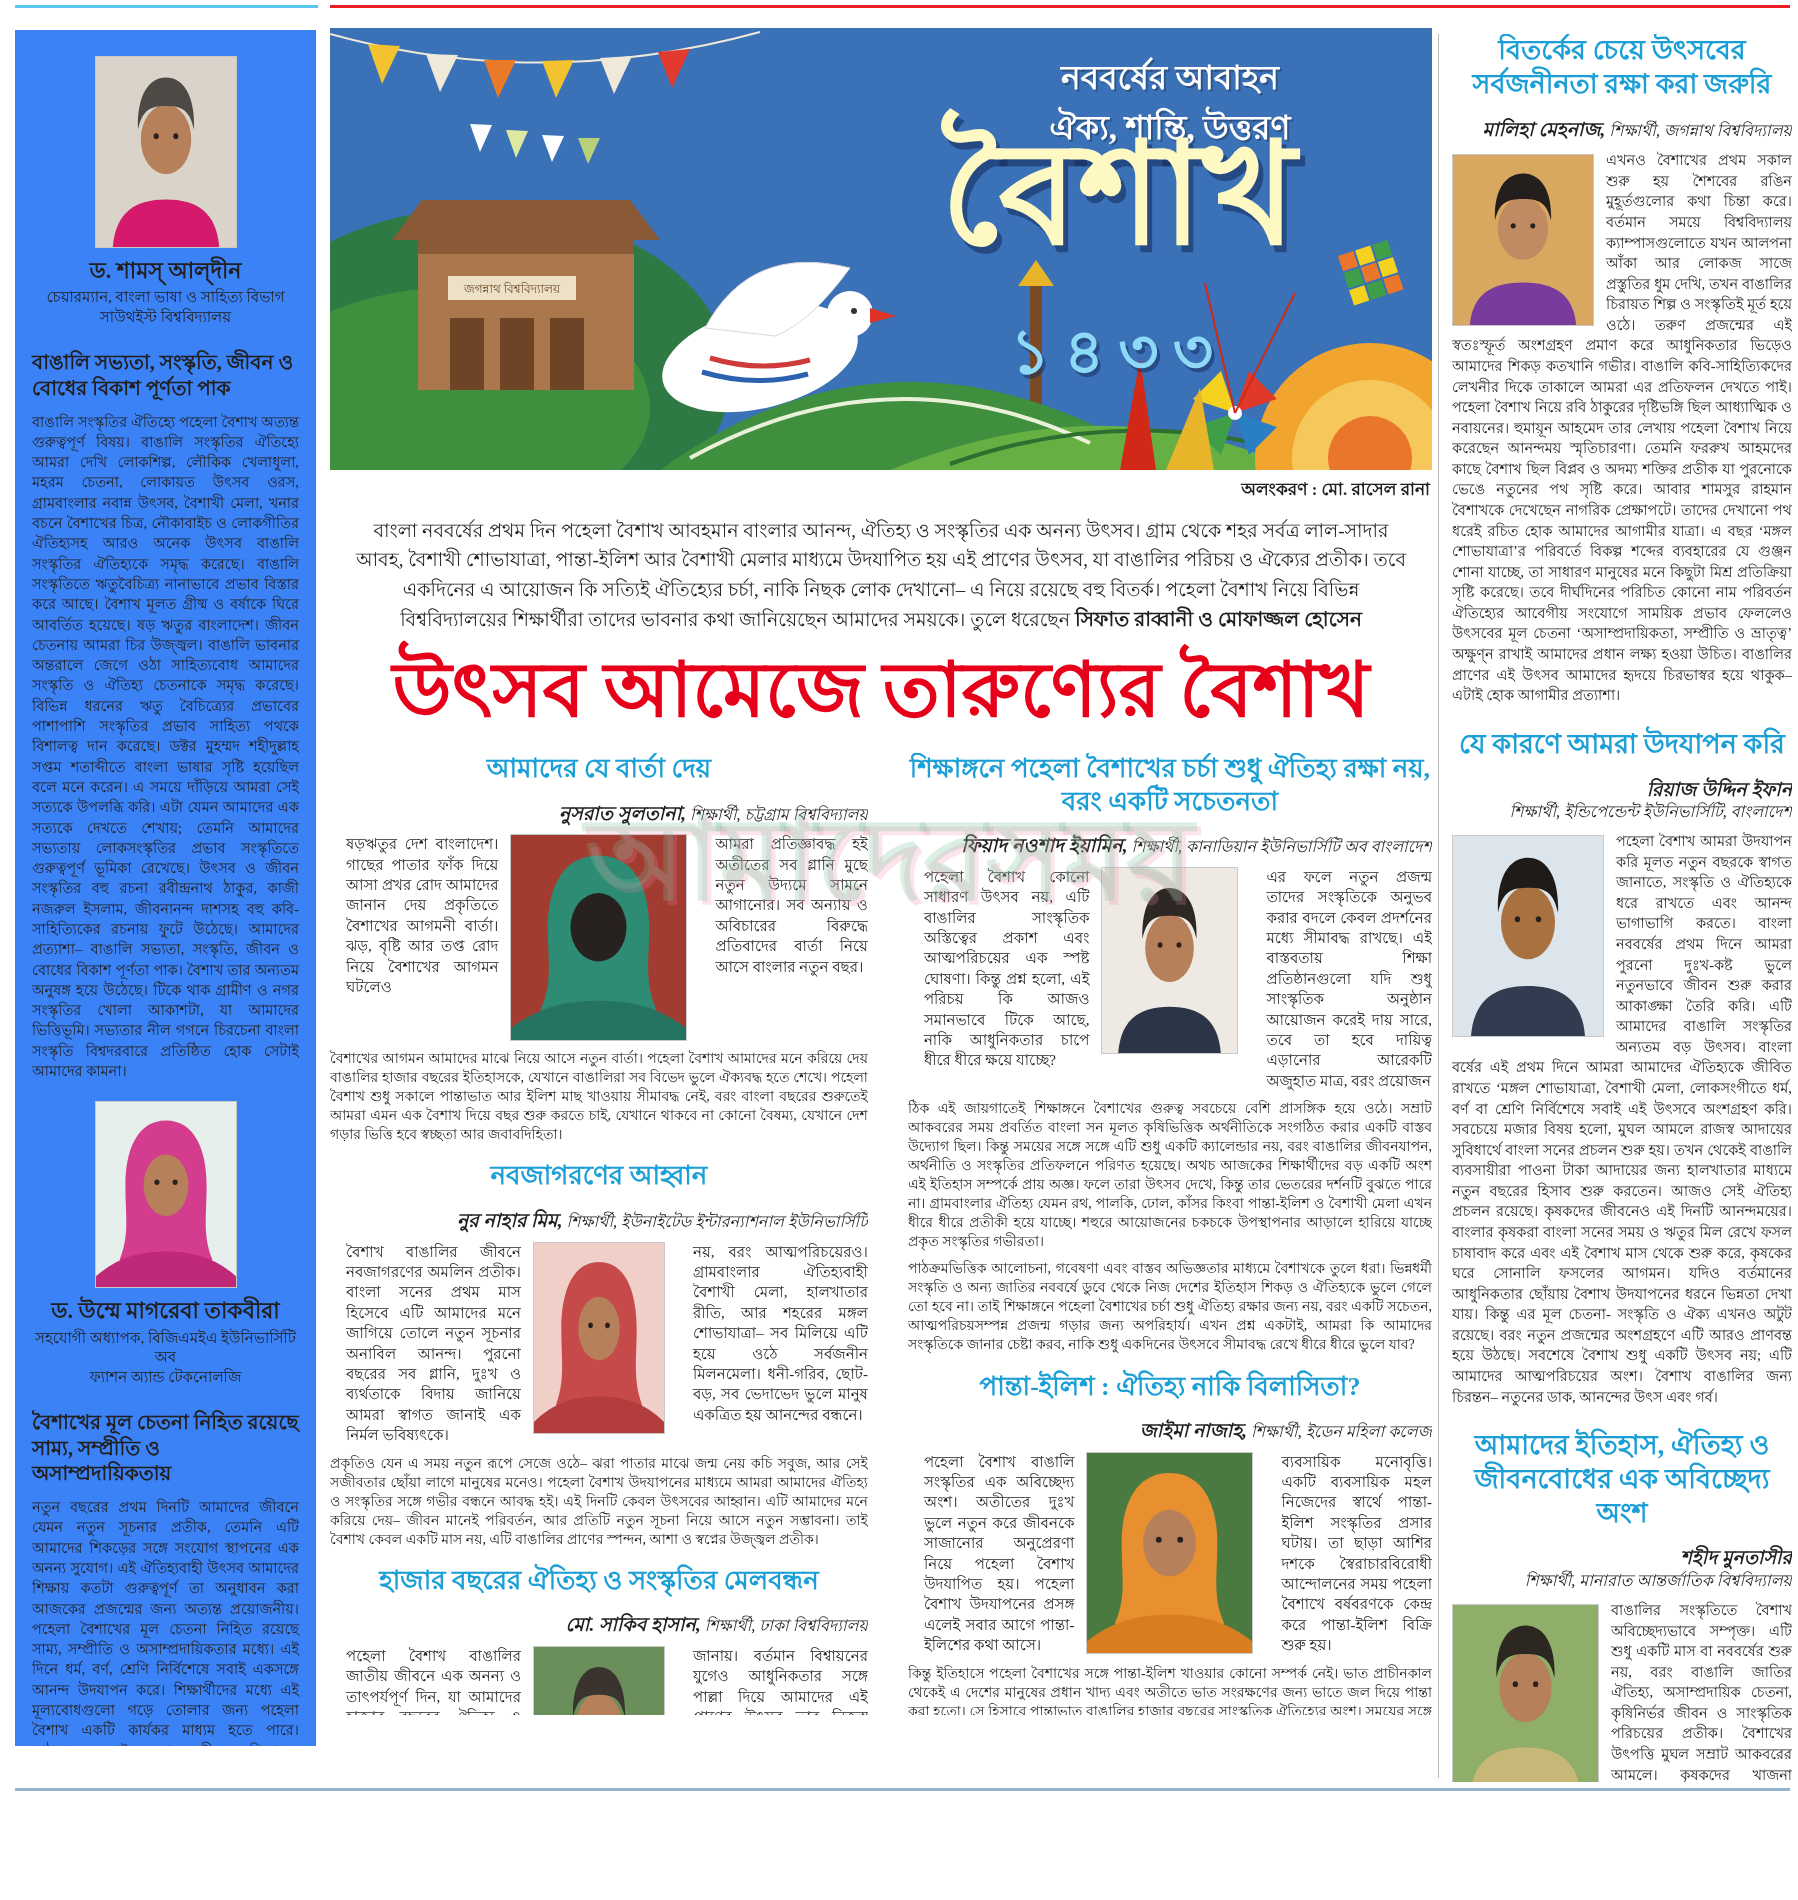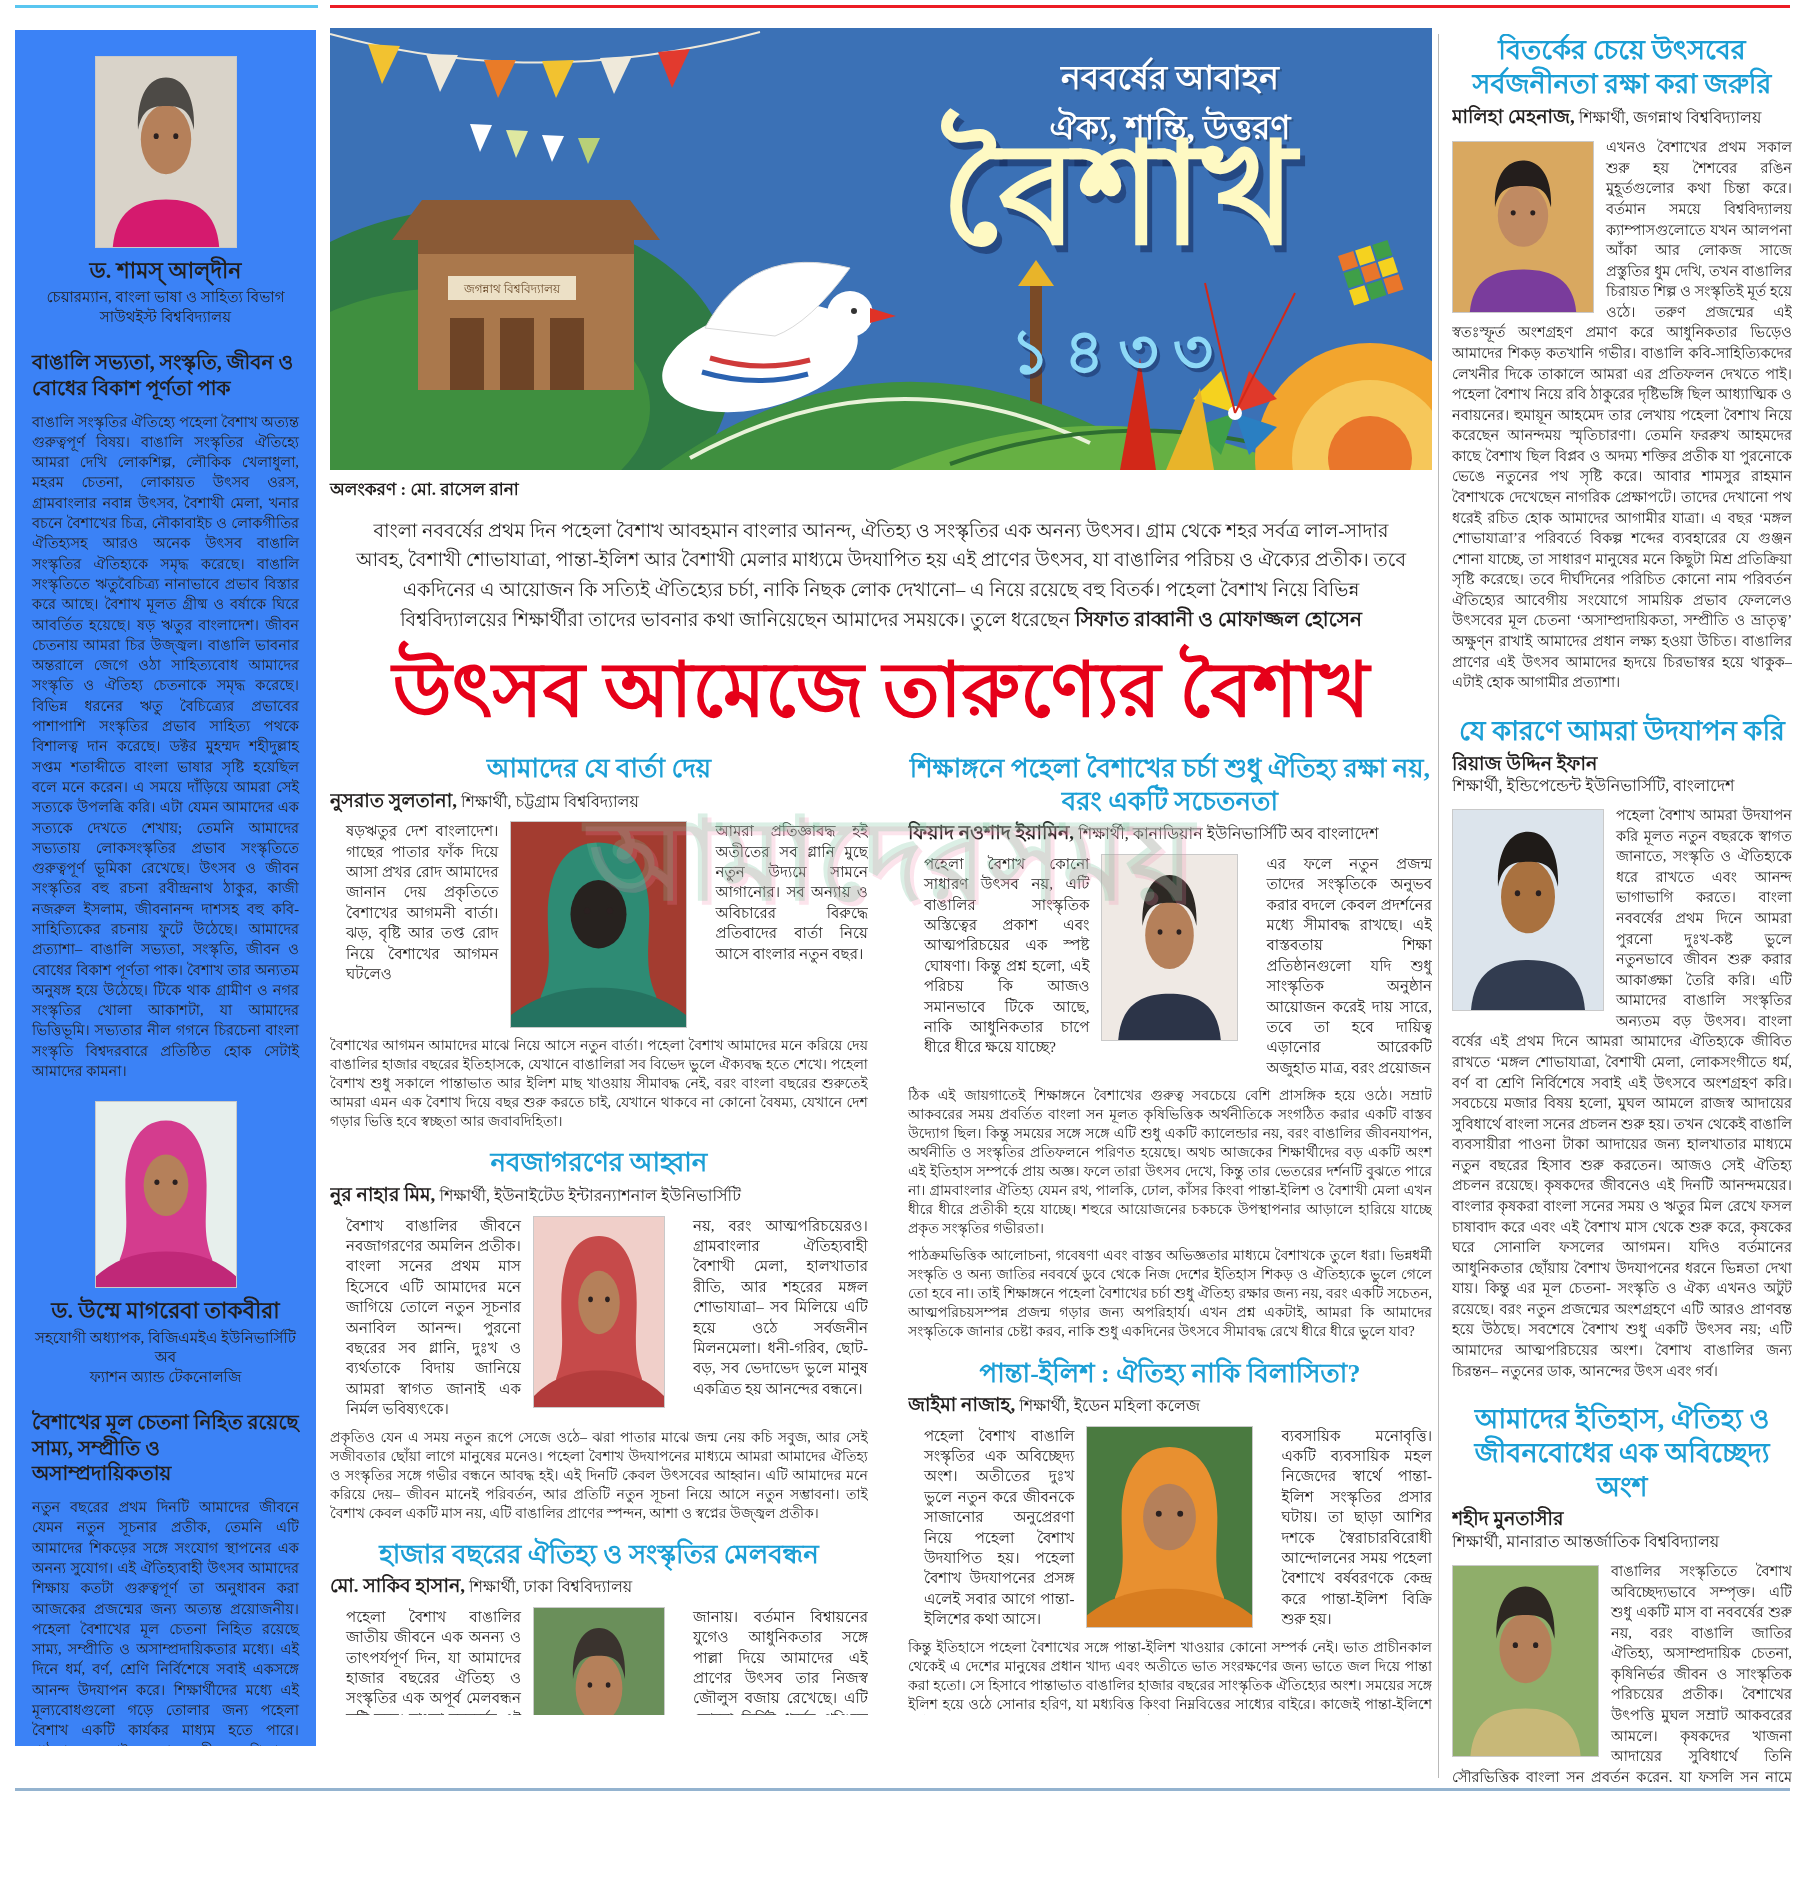--- a/index.html
+++ b/index.html
@@ -28,35 +28,35 @@
   
   .center{position:absolute;left:330px;top:0;width:1102px;}
   .banner{position:relative;margin-top:28px;height:442px;background:#3b71b6;overflow:hidden;}
   .banner-art{position:absolute;left:0;top:0;width:100%;height:100%;}
   .banner-kicker{position:absolute;right:32px;top:26px;width:460px;text-align:center;color:#fff;
                  font-weight:bold;font-size:33px;line-height:1.5;text-shadow:2px 2px 0 rgba(0,0,0,.25);}
   .banner-title{position:absolute;left:44%;right:10px;top:96px;text-align:center;color:#fef9c3;
                 font-weight:bold;font-size:142px;line-height:1;text-shadow:5px 7px 0 rgba(20,40,90,.55);}
   .banner-year{position:absolute;left:44%;right:10px;top:276px;text-align:center;color:#8ed9f7;
                font-weight:bold;font-size:62px;letter-spacing:14px;text-shadow:3px 4px 0 rgba(20,40,90,.5);}
-  .banner-caption{text-align:left;font-weight:bold;font-size:17px;margin:6px 2px 4px 0;}
+  .banner-caption{text-align:right;font-weight:bold;font-size:17px;margin:6px 2px 4px 0;}
   .intro{margin:12px auto 0;width:1066px;font-size:19px;line-height:1.55;text-align:center;}
   .intro b{font-size:20px;}
   .main-headline{color:#e60019;font-weight:bold;font-size:76px;line-height:1.05;text-align:center;
                  margin:16px 0 22px;}
   .watermark{position:absolute;left:585px;top:770px;font-size:115px;font-weight:bold;white-space:nowrap;
              color:rgba(110,190,150,.25);text-shadow:4px 4px 0 rgba(242,130,170,.22);pointer-events:none;}
 
   .cols{display:flex;gap:40px;}
   .stack{display:flex;flex-direction:column;gap:16px;max-height:962px;overflow:hidden;}
   .stack.left{width:546px;}
   .stack.right{width:532px;}
 
   .a-title{color:#1b9fd6;font-weight:bold;font-size:26px;line-height:1.25;text-align:center;}
-  .a-byline{font-size:16px;text-align:left;margin:3px 0 8px;line-height:1.3;}
+  .a-byline{font-size:16px;text-align:right;margin:16px 0 8px;line-height:1.3;font-style:italic;}
   .a-byline b{font-size:19px;}
   .a-row{display:flex;gap:12px;align-items:flex-start;}
   .a-col{flex:1;font-size:15px;line-height:1.36;text-align:justify;margin-left:16px;}
   .a-full{font-size:14px;line-height:1.36;text-align:justify;margin-top:8px;}
 
   
   .rightcol{position:absolute;left:1452px;top:34px;width:340px;display:flex;flex-direction:column;gap:22px;
             max-height:1748px;overflow:hidden;}
   .r-article .a-title{font-size:27px;}
   .r-body{font-size:14.5px;line-height:1.42;text-align:justify;}

